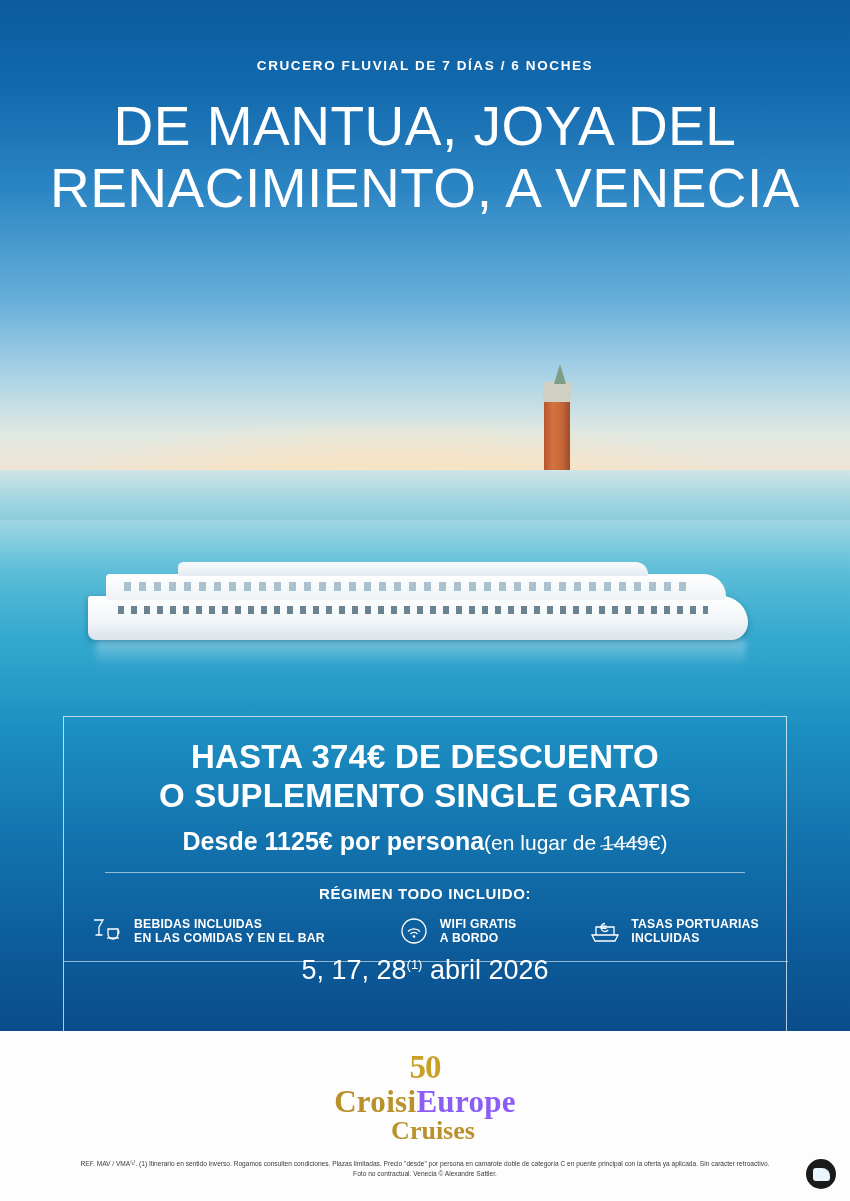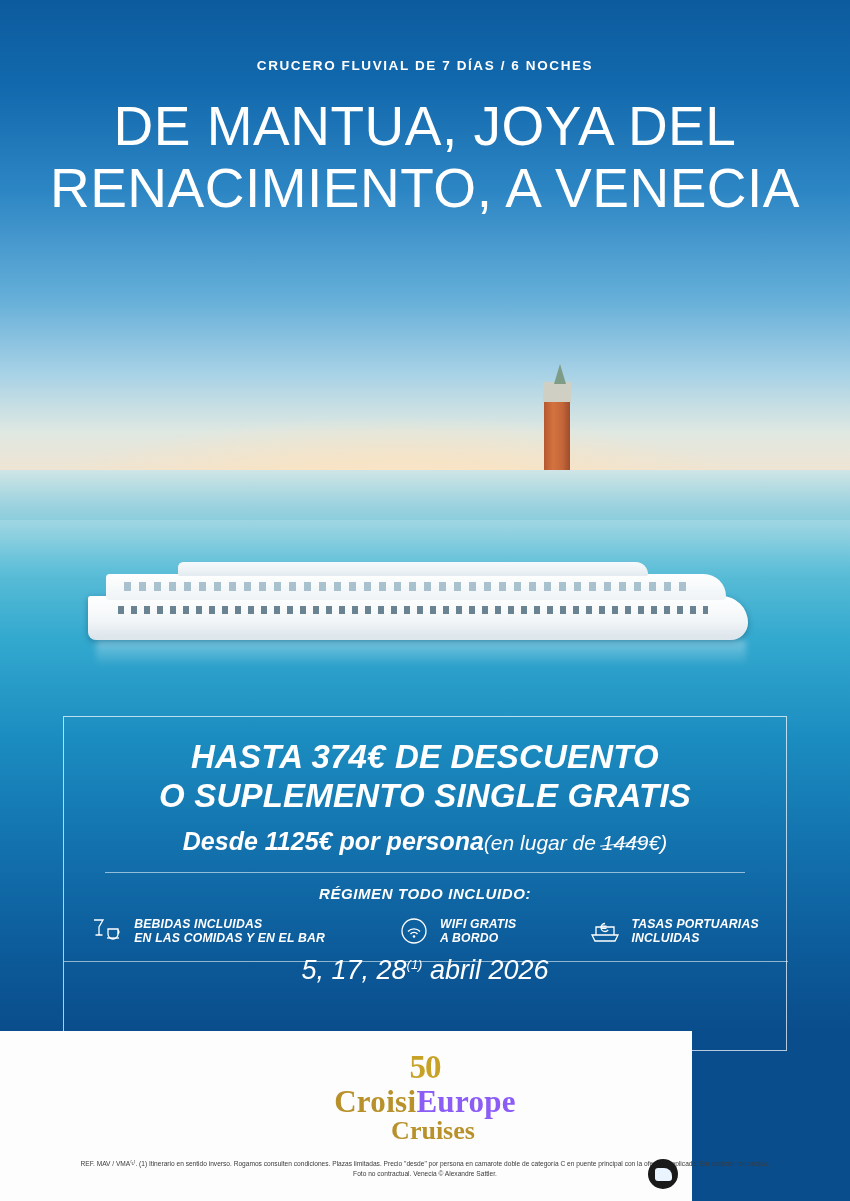--- a/index.html
+++ b/index.html
@@ -128,21 +128,21 @@
   }
   .route {
     margin-top:24px;
     font-size:14.5px; font-weight:700; letter-spacing:.2px;
   }
 
   
   .offer {
     position:absolute; left:63px; top:716px; width:724px; height:335px;
     border:1px solid rgba(255,255,255,.7);
-    color:#fff; text-align:center;font-style:italic;
+    color:#fff; text-align:center;
   }
   .offer-h1 {
     margin-top:20px;
     font-size:33px; line-height:39px; font-weight:700; letter-spacing:.2px;
   }
   .offer-price {
     margin-top:12px; font-size:25px; font-weight:700;
   }
   .offer-price .was { font-weight:400; font-size:21px; }
   .strike { position:relative; }
@@ -159,21 +159,21 @@
   .perk { display:flex; align-items:center; gap:9px; }
   .perk-text { text-align:left; font-size:12.2px; line-height:14.5px; font-weight:700; letter-spacing:.2px; }
   .perk-icon { width:34px; height:30px; position:relative; }
 
   .divider2 { width:724px; height:1px; background:rgba(255,255,255,.55); margin:16px 0 0; position:absolute; left:0; top:228px; }
   .dates { position:absolute; left:0; top:238px; width:100%; font-size:27px; font-weight:400; }
   .dates sup { font-size:13px; }
 
   
   .footer {
-    position:absolute; left:0; top:1031px; width:692px; height:170px;
+    position:absolute; left:0; top:1031px; width:850px; height:170px;
     background:#fdfdfd;
   }
   .logo { position:absolute; left:0; top:18px; width:850px; text-align:center; }
   .logo-50 {
     font-size:33px; font-weight:700; color:#c8a227; letter-spacing:-1px;
     font-family:"Liberation Serif", serif;
   }
   .logo-main {
     margin-top:-2px;
     font-size:31px; font-weight:700; color:#b8912a;

